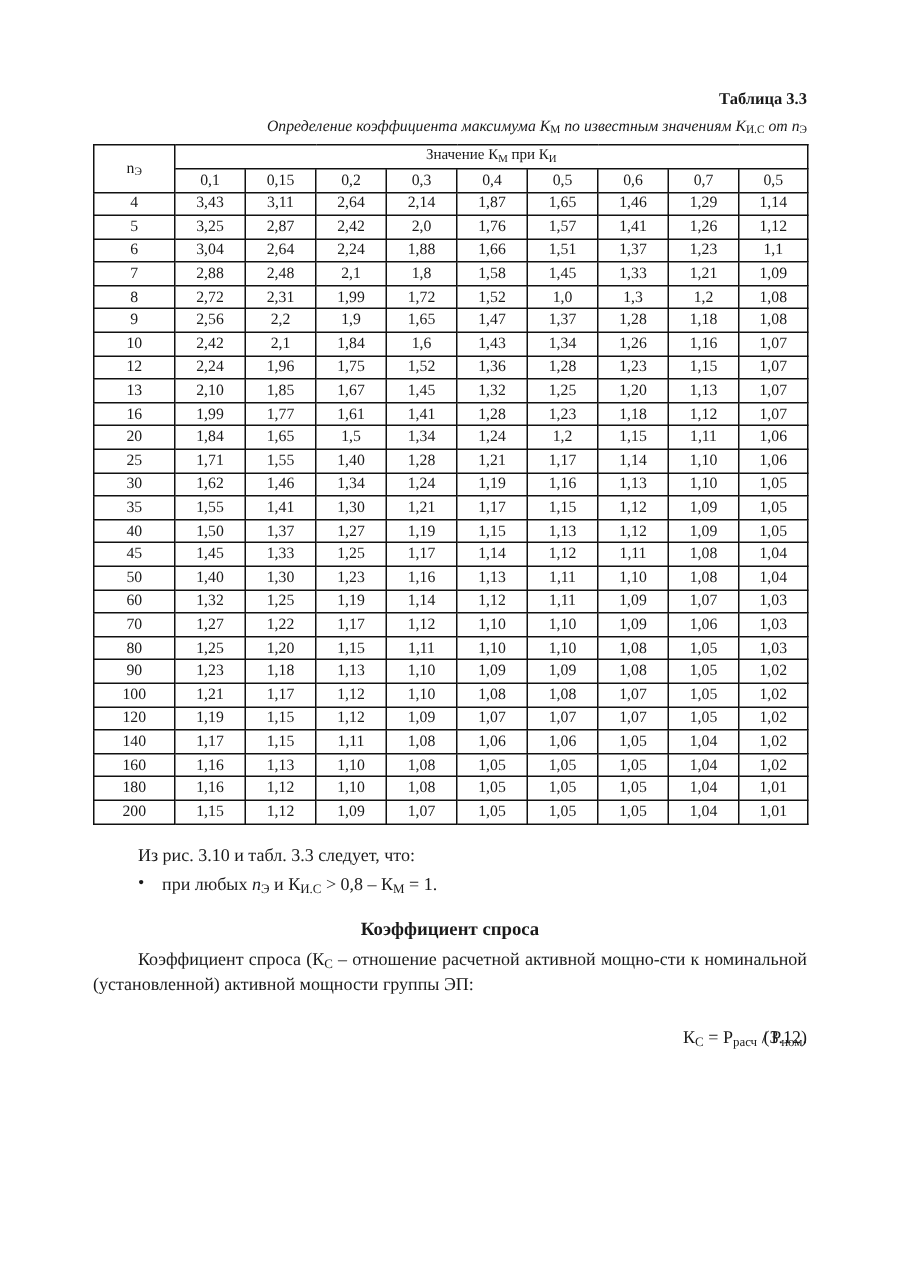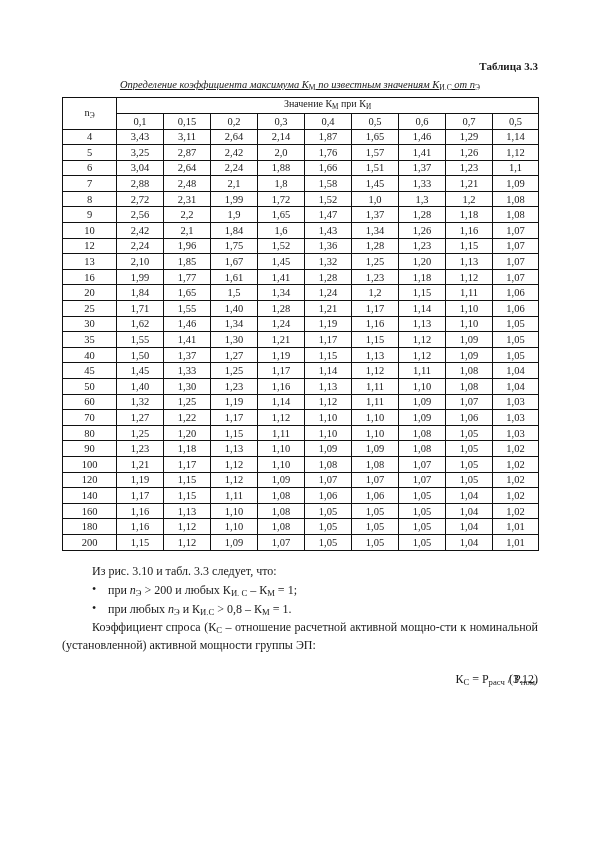--- a/index.html
+++ b/index.html
@@ -30,24 +30,23 @@
   }
   .table-caption-num {
     text-align: right;
     font-size: 11px;
     font-weight: bold;
     margin: 0 0 6px 0;
   }
   .table-caption-title {
     font-size: 10.5px;
     font-style: italic;
-    text-align: center;
+    text-align: right;
     margin: 0 0 5px 0;
     line-height: 1.25;
-    text-decoration: underline;
   }
   sub {
     font-size: 72%;
     vertical-align: -0.25em;
     font-style: normal;
   }
   table.km {
     border-collapse: collapse;
     width: 476px;
     font-size: 10.5px;
@@ -510,27 +509,25 @@
             <td>1,04</td>
             <td>1,01</td>
           </tr>
         </tbody>
     </table>
 
     <div class="after-table">
       <p class="para-indent">Из рис. 3.10 и табл. 3.3 следует, что:</p>
       <ul class="bullets">
         <li>
-          <span>при </span><span class="ital">n</span><sub>Э</sub><span> &gt; 200 и любых К</span><sub>И. С</sub><span> – К</span><sub>М</sub><span> = 1;</span>
-        </li>
-        <li>
           <span>при любых </span><span class="ital">n</span><sub>Э</sub><span> и К</span><sub>И.С</sub><span> &gt; 0,8 – К</span><sub>М</sub><span> = 1.</span>
         </li>
       </ul>
 
+      <div class="section-head">Коэффициент спроса</div>
 
       <p class="body-para">
         <span>Коэффициент спроса (К</span><sub>С</sub><span> – отношение расчетной активной мощно-</span><span>сти к номинальной (установленной) активной мощности группы ЭП:</span>
       </p>
 
       <div class="formula-row">
         <span><span>К</span><sub>С</sub><span> = Р</span><sub>расч</sub><span> / Р</span><sub>ном</sub><span>.</span></span>
         <span class="formula-num">(3.12)</span>
       </div>
     </div>

